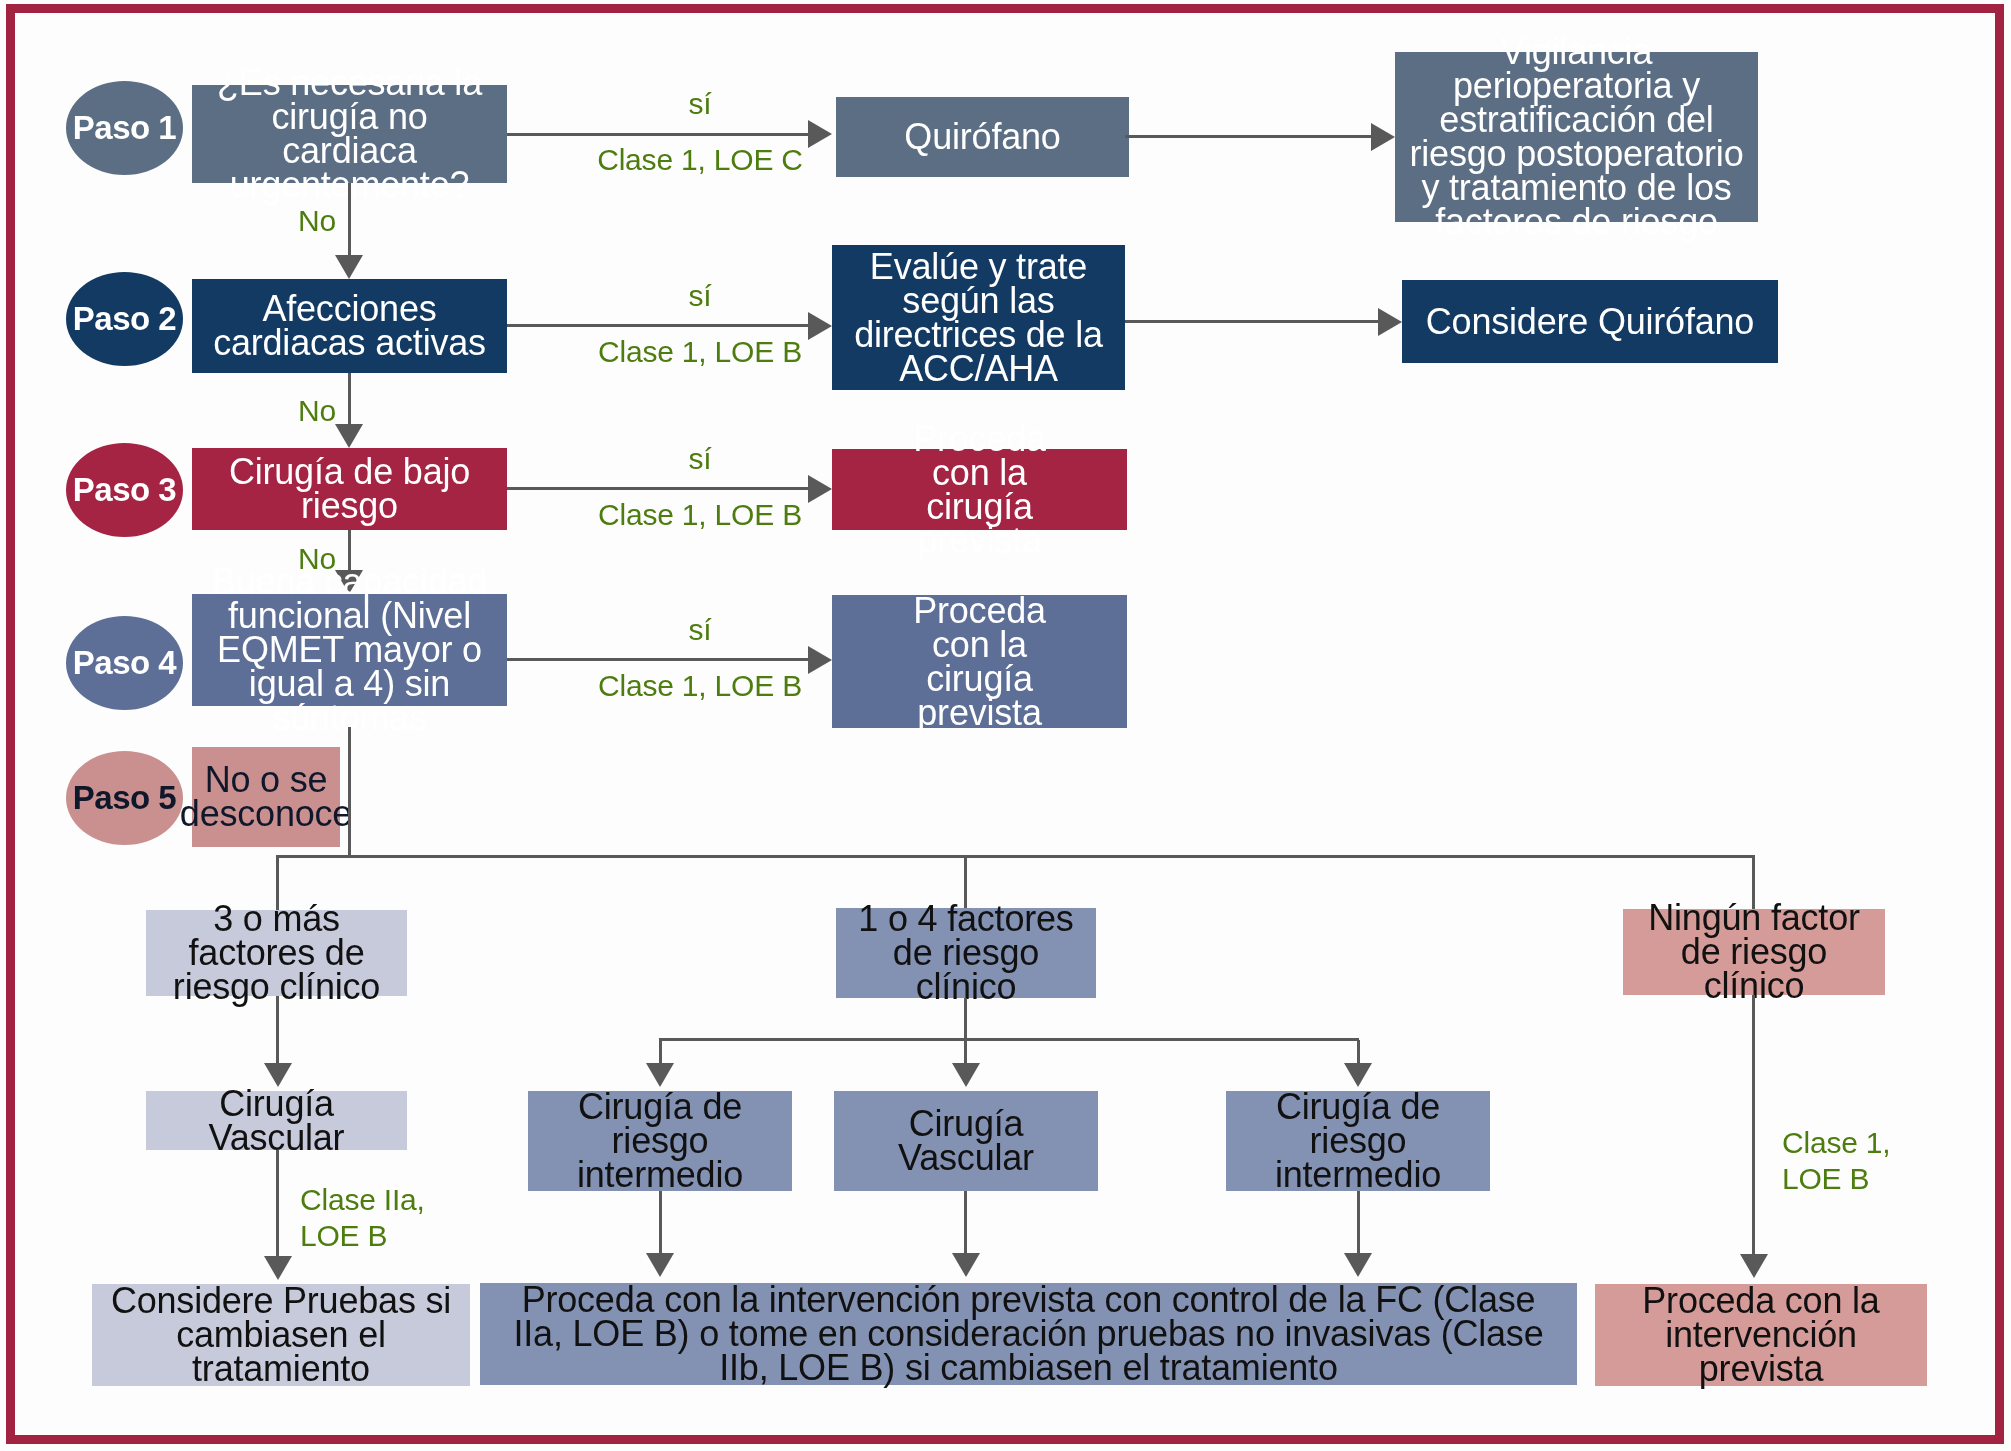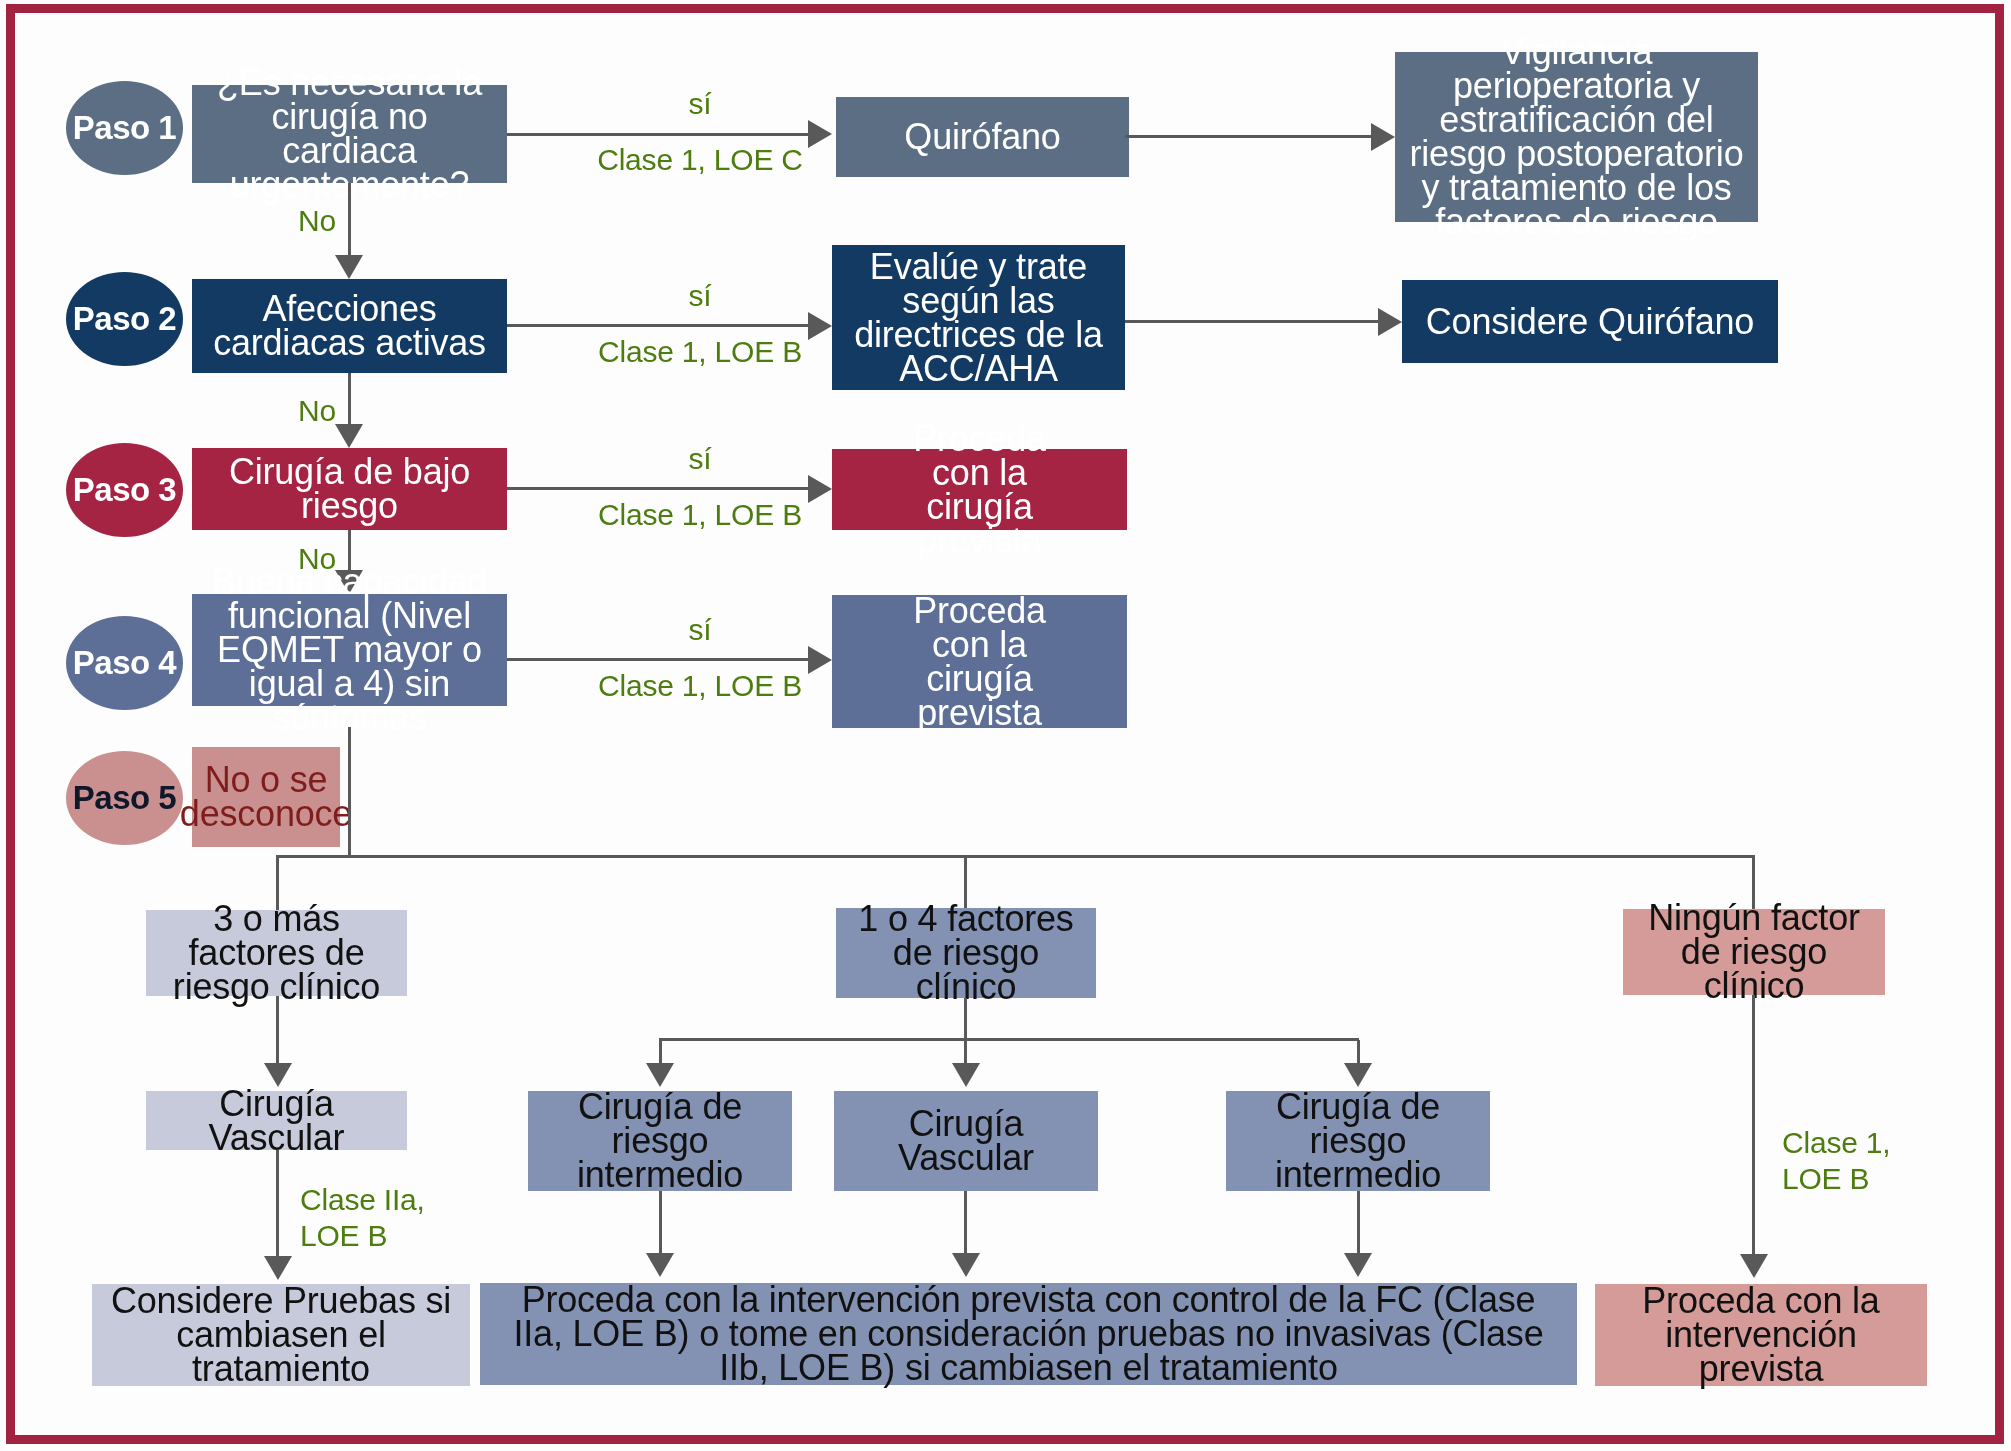--- a/index.html
+++ b/index.html
@@ -11,21 +11,21 @@
   .node{position:absolute;display:flex;align-items:center;justify-content:center;text-align:center;
         font-size:36px;line-height:34px;letter-spacing:-0.2px;padding:0 10px;box-sizing:border-box;}
   .badge{position:absolute;width:117px;height:94px;border-radius:50%;display:flex;align-items:center;
          justify-content:center;color:#0f172a;font-weight:bold;font-size:33px;letter-spacing:-0.5px;}
 
   .slate     {background:#5b6e84;color:#ffffff;}
   .navy      {background:#123a63;color:#ffffff;}
   .crimson   {background:#a52343;color:#ffffff;}
   .slateblue {background:#5d6f96;color:#ffffff;}
   .pink      {background:#c9908f;}
-  .pinkdark  {color:#7f1d1d;}
+  .pinkdark  {color:#0f172a;}
   .branchpink{background:#d49b99;color:#111111;}
   .lightlav  {background:#c7cada;color:#111111;}
   .medslate  {background:#8391b2;color:#111111;}
 
   .vline{position:absolute;width:3px;background:#595959;}
   .hline{position:absolute;height:3px;background:#595959;}
   .ah-down{position:absolute;width:0;height:0;border-left:14px solid transparent;
            border-right:14px solid transparent;border-top:24px solid #595959;}
   .ah-right{position:absolute;width:0;height:0;border-top:14px solid transparent;
             border-bottom:14px solid transparent;border-left:24px solid #595959;}

